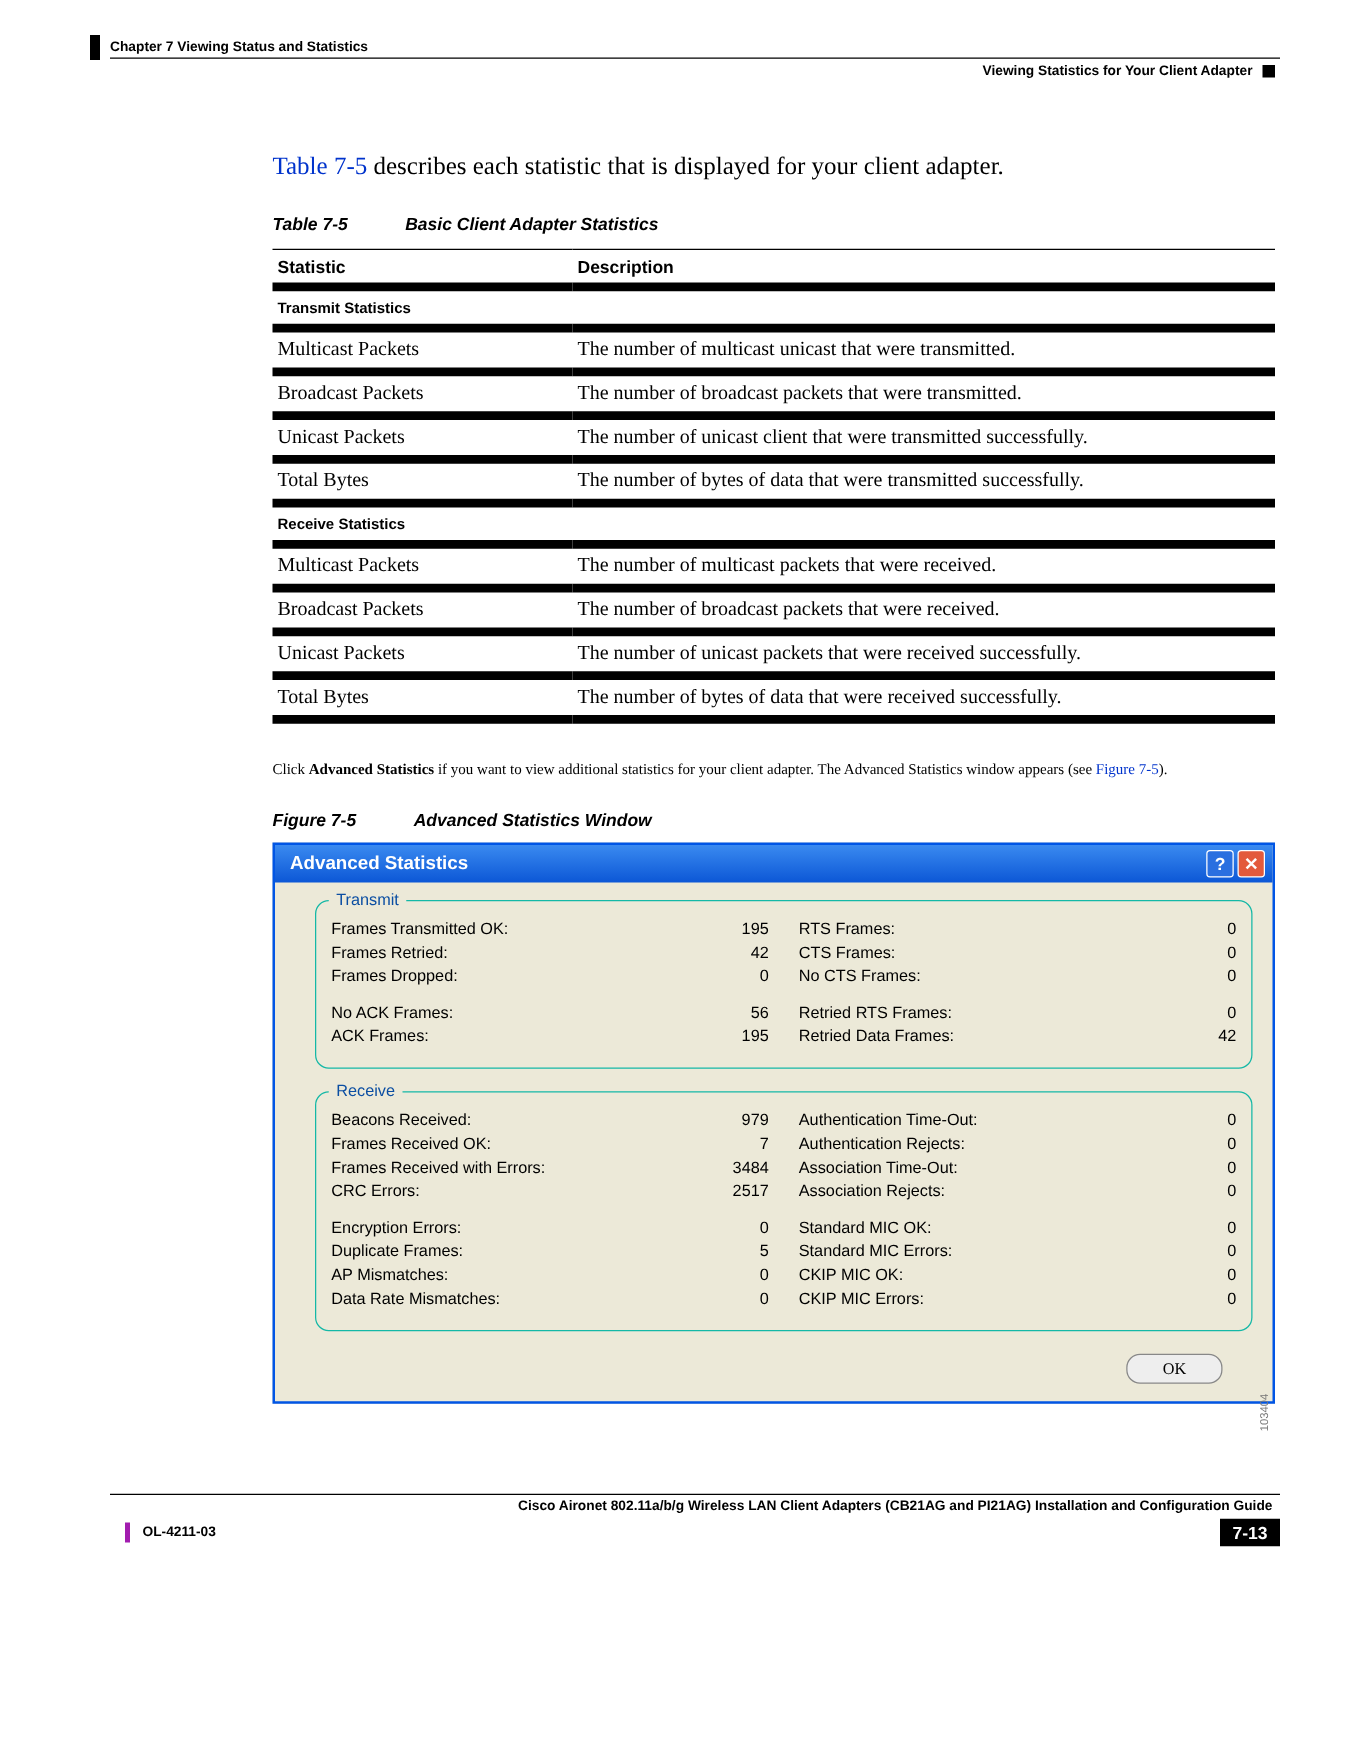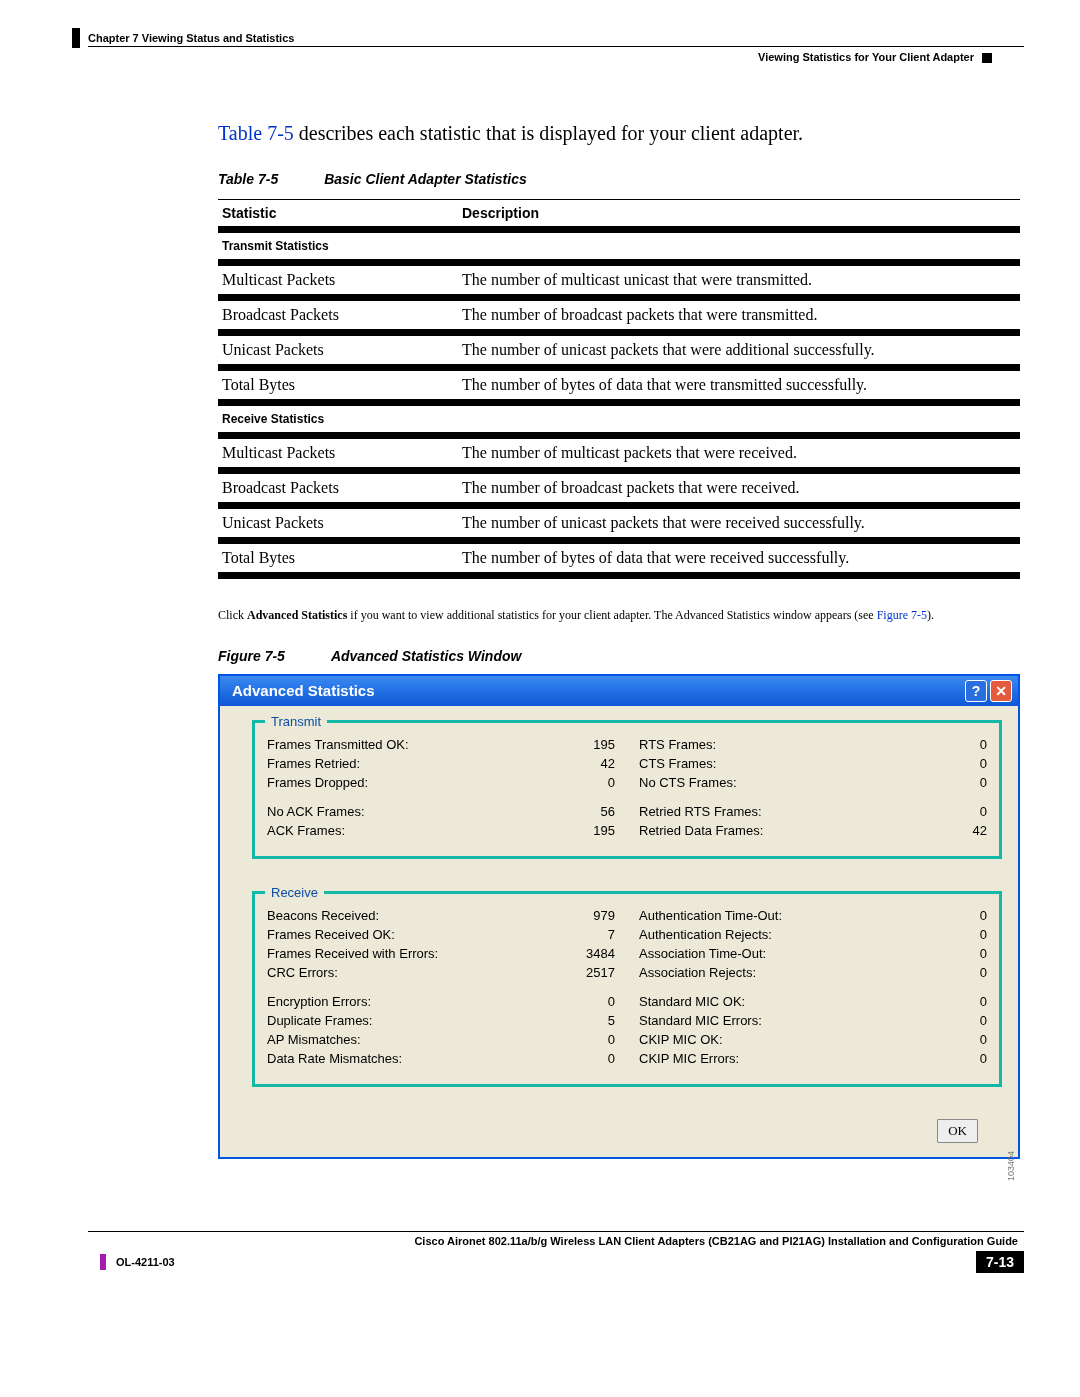--- a/index.html
+++ b/index.html
@@ -1,21 +1,21 @@
 <!DOCTYPE html>
 <html><head>
 <meta charset="utf-8">
 <style>
 *{box-sizing:border-box;margin:0;padding:0}
 body{background:#fff;font-family:"Times New Roman",serif;width:1080px;margin:0 auto}
 .page{padding:32px 56px 20px 88px;position:relative}
 .marker-top{position:absolute;top:28px;left:72px;width:8px;height:20px;background:#000}
 .hdr-wrap{margin-bottom:4px}
 .hdr-chapter{font:bold 11px Arial,sans-serif}
-.hdr-section{font:bold 11px Arial,sans-serif;text-align:right;margin-top:4px;margin-right:32px;position:relative}
+.hdr-section{font:bold 11px Arial,sans-serif;text-align:right;margin-top:4px;margin-right:4px;position:relative}
 .hdr-box{display:inline-block;width:10px;height:10px;background:#000;margin-left:8px;vertical-align:middle}
 .hdr-rule{height:1px;background:#000;margin:2px 0 0}
 .body{padding-left:130px;padding-right:4px}
 .para{font-size:20px;line-height:1.4;margin-top:56px;margin-bottom:24px}
 .link{color:#0033cc}
 .tbl-caption{font:italic bold 14px Arial,sans-serif;margin:24px 0 12px}
 .tbl-caption .num{font-style:italic;margin-right:46px}
 .tbl{width:100%;border-collapse:collapse;font-size:16px}
 .tbl td,.tbl th{text-align:left;padding:5px 4px;border-bottom:7px solid #000000}
 .tbl .th{font:bold 14px Arial,sans-serif;border-top:1px solid #000}
@@ -24,35 +24,35 @@
 .para2{font-size:12px;line-height:1.4;margin:28px 0 24px}
 .fig-caption{font:italic bold 14px Arial,sans-serif;margin:22px 0 10px}
 .fig-caption .num{margin-right:46px}
 .win{border:2px solid #0055e5;background:#ece9d8;font:13px Tahoma,Arial,sans-serif;color:#000;position:relative}
 .tbar{background:linear-gradient(#3a8af0,#0c57d6);height:30px;display:flex;align-items:center;padding:0 6px;color:#fff;font-weight:bold;font-size:15px}
 .tbar .ttl{flex:1;padding-left:6px}
 .tbtn{width:22px;height:22px;border-radius:3px;margin-left:3px;display:flex;align-items:center;justify-content:center;font:bold 14px Arial;border:1px solid #fff}
 .help{background:#2a6fe0;color:#fff}
 .close{background:#e35a3c;color:#fff}
 .win-body{padding:14px 16px 14px 32px}
-.gb{border:3px solid #14b8a6;border-radius:0;padding:12px 12px 16px;margin-bottom:32px;position:relative}
+.gb{border:1px solid #14b8a6;border-radius:11px;padding:12px 12px 16px;margin-bottom:18px;position:relative}
 .gb-title{position:absolute;top:-9px;left:10px;background:#ece9d8;padding:0 6px;color:#0b4ea2;font-size:13px}
 .stats{display:flex;gap:24px}
 .scol{flex:1}
 .srow{display:flex;justify-content:space-between;padding:2px 0;font-size:13px}
 .srow .v{min-width:48px;text-align:right}
 .spacer{height:10px}
 .btns{text-align:right;padding-right:24px}
-.okbtn{border:1px solid #888;background:#eee;padding:3px 10px;border-radius:1px;font:13px Tahoma}
+.okbtn{border:1px solid #888;background:#eee;padding:3px 28px;border-radius:11px;font:13px Tahoma}
 .idnum{position:absolute;right:2px;bottom:6px;font-size:9px;color:#777;transform:rotate(-90deg);transform-origin:right bottom}
 .ftr{margin-top:72px}
 .ftr-rule{height:1px;background:#000;margin-bottom:3px}
 .ftr-title{font:bold 11px Arial,sans-serif;text-align:right;margin-right:6px}
 .ftr-row{display:flex;justify-content:space-between;align-items:center;margin-top:4px}
-.doc-id{font:bold 11px Arial,sans-serif;margin-left:12px;border-left:6px solid #a21caf;padding-left:10px;height:16px;display:flex;align-items:center}
+.doc-id{font:bold 11px Arial,sans-serif;margin-left:12px;border-left:4px solid #a21caf;padding-left:10px;height:16px;display:flex;align-items:center}
 .pg{background:#000;color:#fff;font:bold 14px Arial,sans-serif;padding:3px 10px}
 </style>
 </head>
 <body>
 
 <div class="page">
 <div class="marker-top"></div>
 <div class="hdr-wrap">
   <div class="hdr-chapter">Chapter 7      Viewing Status and Statistics</div>
   <div class="hdr-rule"></div>
@@ -78,21 +78,21 @@
           <tr>
             <td class="c1">Multicast Packets</td>
             <td>The number of multicast unicast that were transmitted.</td>
           </tr>
           <tr>
             <td class="c1">Broadcast Packets</td>
             <td>The number of broadcast packets that were transmitted.</td>
           </tr>
           <tr>
             <td class="c1">Unicast Packets</td>
-            <td>The number of unicast packets that were additional successfully.</td>
+            <td>The number of unicast client that were transmitted successfully.</td>
           </tr>
           <tr>
             <td class="c1">Total Bytes</td>
             <td>The number of bytes of data that were transmitted successfully.</td>
           </tr>
         </tbody>
 <tbody>
           <tr class="subhead">
             <td colspan="2">Receive Statistics</td>
           </tr>

